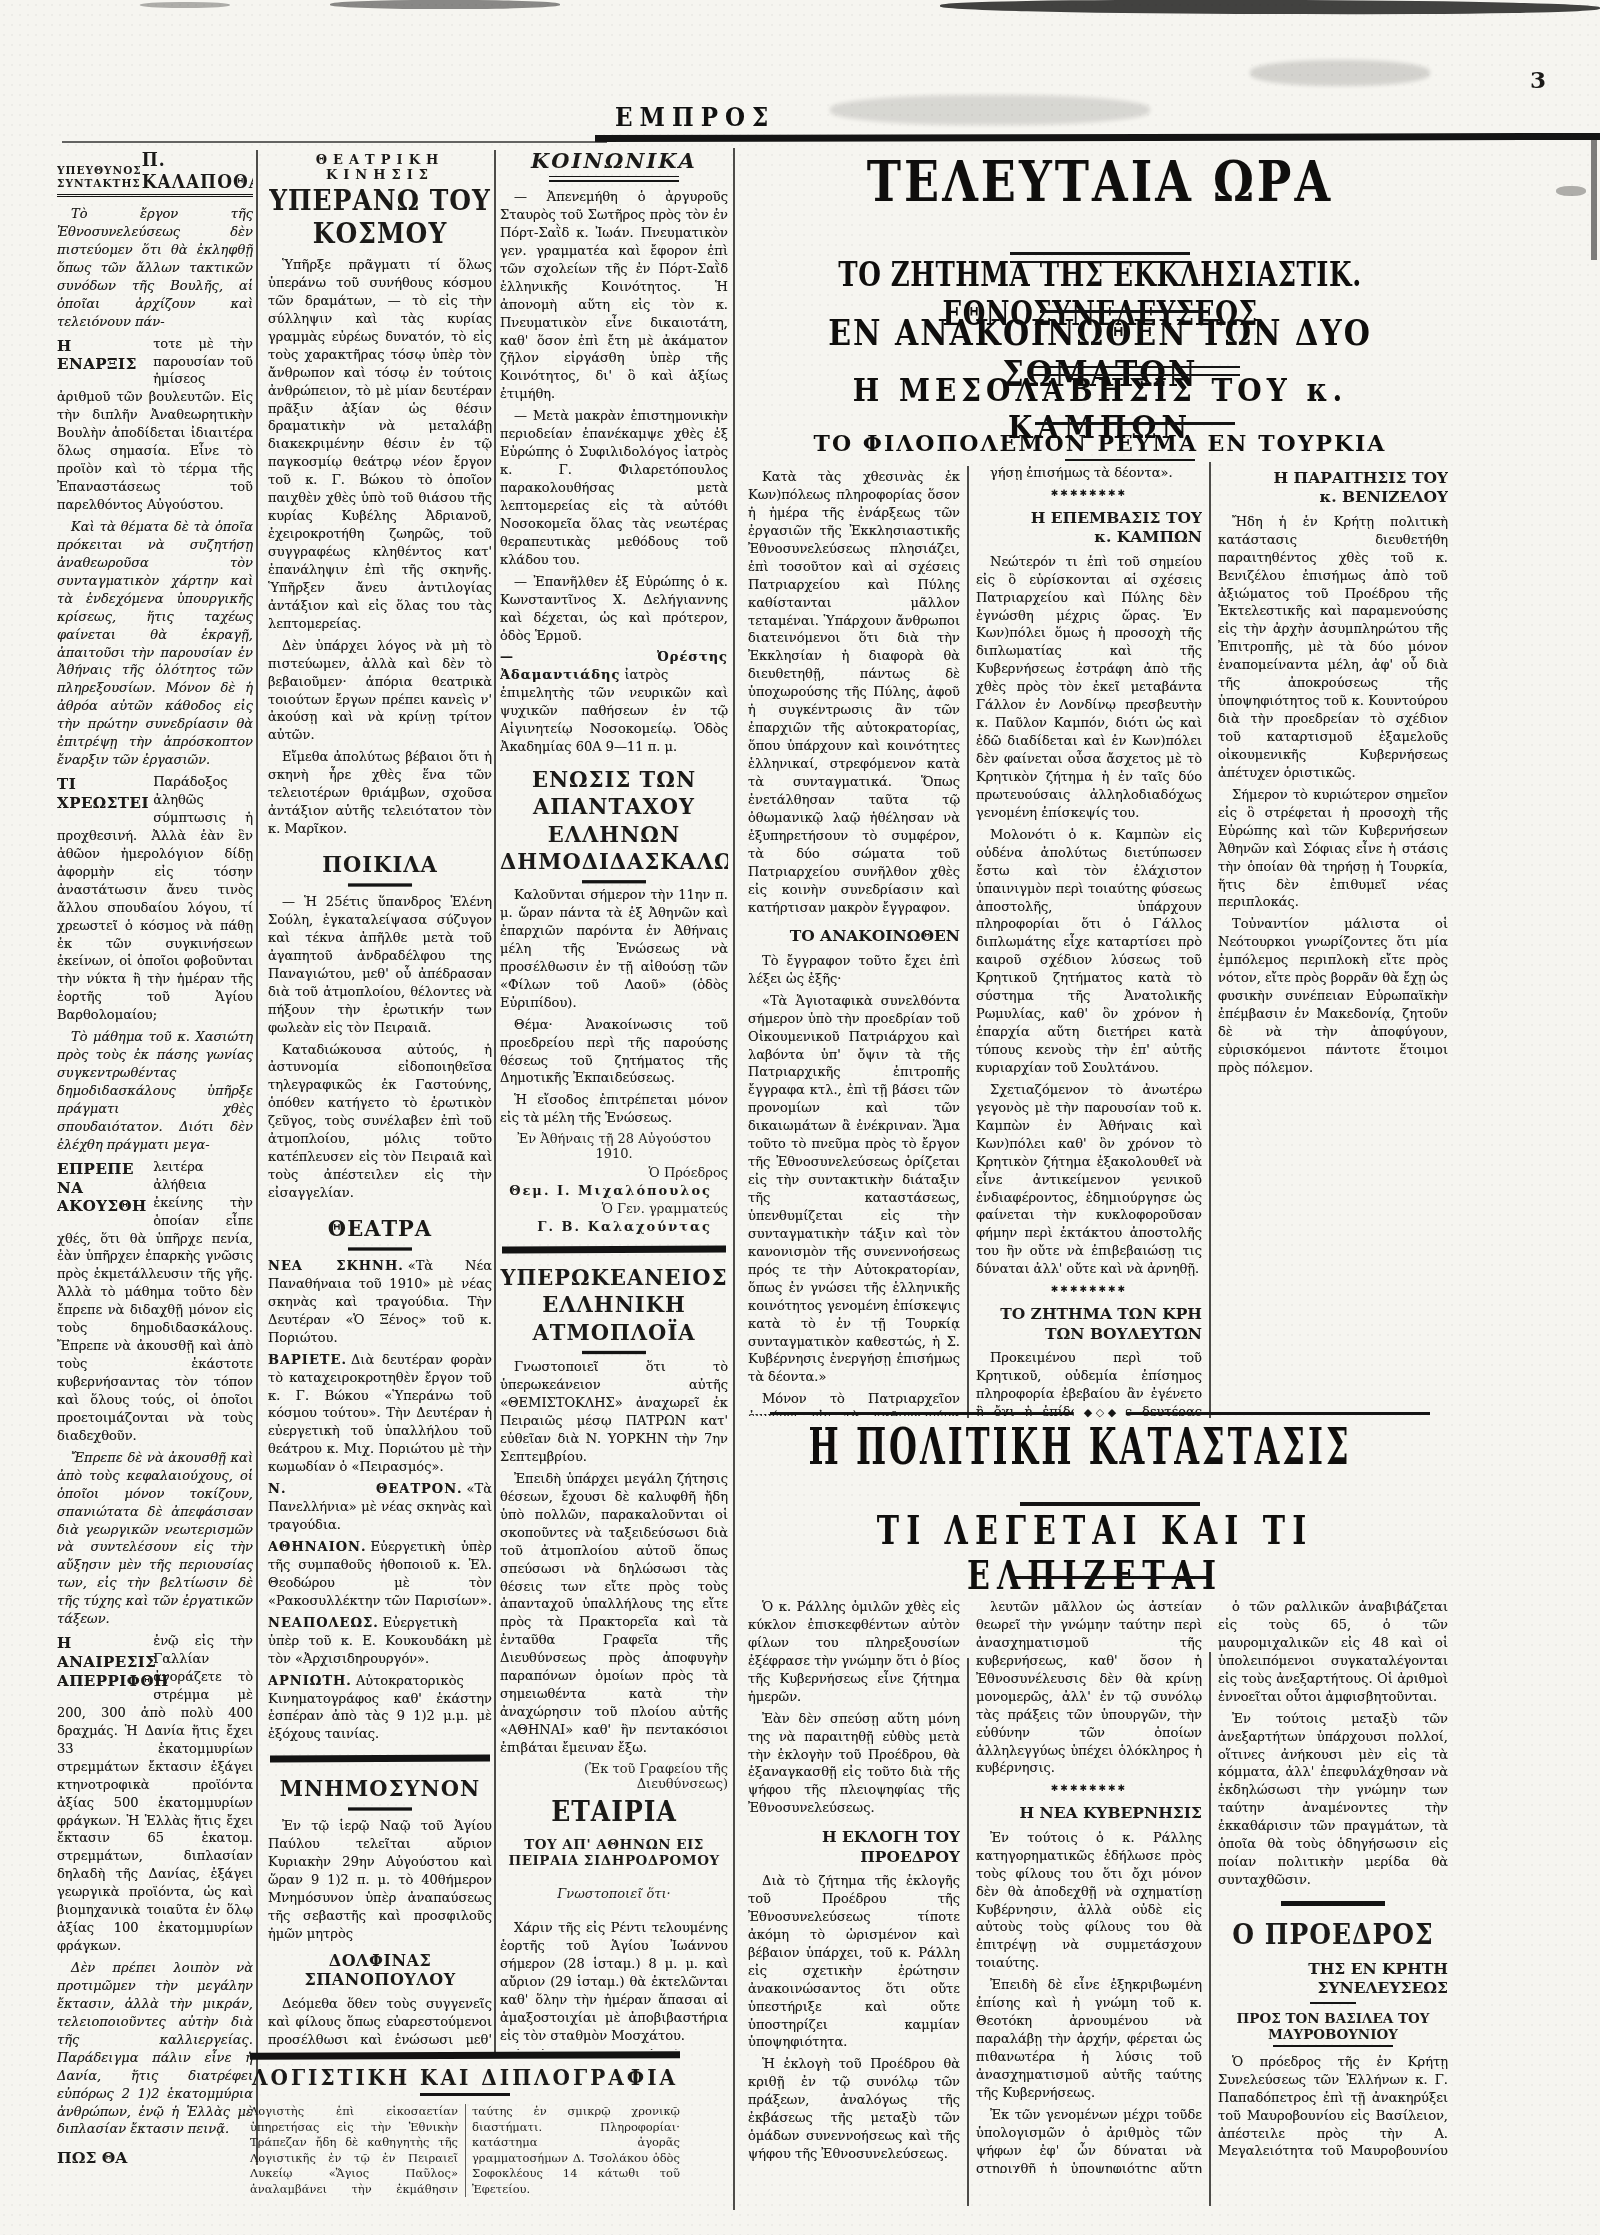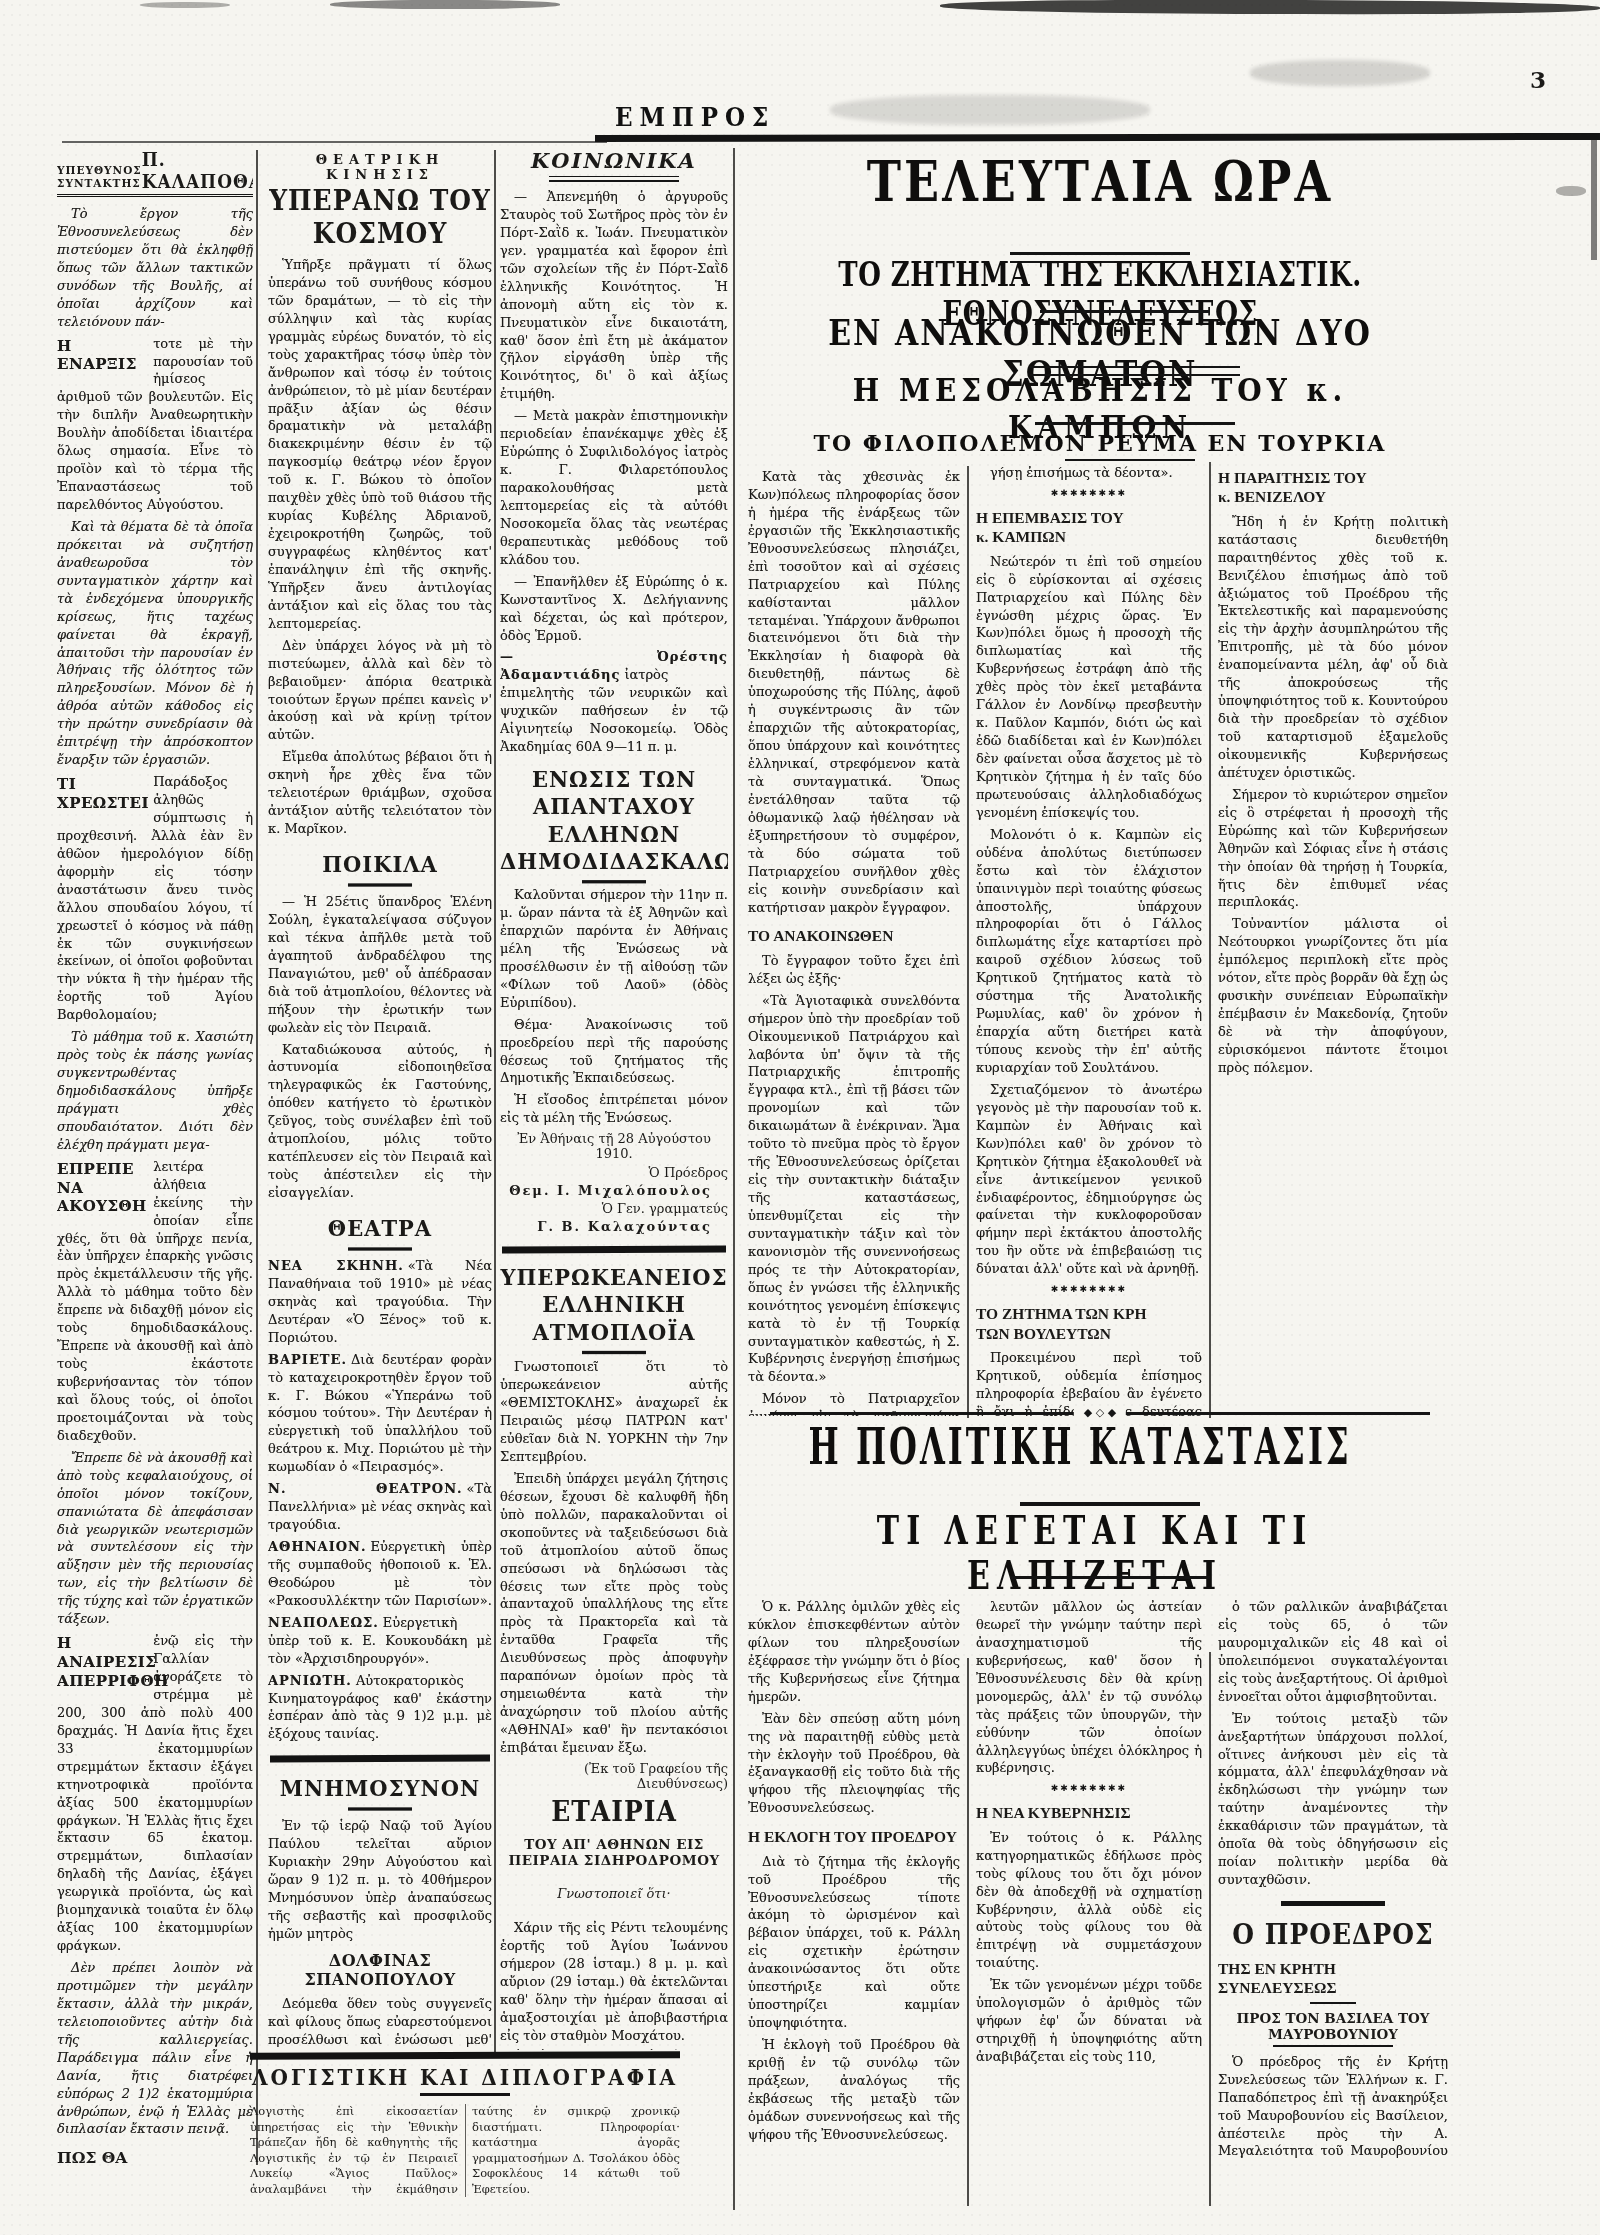--- a/index.html
+++ b/index.html
@@ -23,21 +23,21 @@
   .b-p,.b-pi{font-size:13px;line-height:1.38;text-align:justify;margin:0 0 4px;text-indent:14px;
     text-shadow:0 0 .6px rgba(20,18,16,.45);}
   .b-pi{font-style:italic;}
   .b-h1{font-size:25px;font-weight:bold;text-align:center;letter-spacing:1px;margin:6px 0 10px;
     transform:scaleY(1.15);white-space:pre-line;}
   .b-h2,.b-h2n,.b-hbig{font-size:21px;font-weight:bold;text-align:center;letter-spacing:1px;
     margin:14px 0 8px;white-space:pre-line;transform:scaleY(1.1);}
   .b-h2::after{content:"";display:block;width:64px;border-bottom:3px solid #141414;margin:5px auto 0;}
   .b-hbig{font-size:25px;}
   .b-h2c{font-size:13.5px;font-weight:bold;text-align:center;letter-spacing:.5px;margin:0 0 6px;white-space:pre-line;}
-  .b-h3,.b-h3n{font-size:15.5px;font-weight:bold;text-align:left;margin:10px 0 6px;white-space:pre-line;line-height:1.25;font-family:Liberation Serif, serif;}
+  .b-h3,.b-h3n{font-size:15.5px;font-weight:bold;text-align:right;margin:10px 0 6px;white-space:pre-line;line-height:1.25;}
   .b-h3::after{content:"";display:block;width:46px;border-bottom:2px solid #141414;margin:4px auto 0;}
   .b-h4{font-size:13.5px;font-weight:bold;text-align:center;margin:6px 0 6px;white-space:pre-line;}
   .b-h4::after{content:"";display:block;width:120px;border-bottom:2px solid #141414;margin:3px auto 0;}
   .b-kicker{font-size:13px;font-weight:bold;text-align:center;letter-spacing:6px;margin:2px 0 6px;}
   .b-fancy{font-size:21px;font-weight:bold;font-style:italic;text-align:center;letter-spacing:2px;margin:0 0 6px;}
   .b-fancy::after{content:"";display:block;width:130px;margin:3px auto 0;border-top:1px solid #141414;border-bottom:2px solid #141414;height:3px;}
   .b-name{font-size:16px;font-weight:bold;text-align:center;letter-spacing:.5px;margin:8px 0 6px;}
   .b-center{font-size:13px;text-align:center;margin:4px 0;}
   .b-centerit{font-size:13px;font-style:italic;text-align:center;margin:18px 0;}
   .b-right{font-size:13px;text-align:right;margin:2px 0;}
@@ -225,20 +225,21 @@
       <div class="b-p">Ἐὰν δὲν σπεύσῃ αὕτη μόνη της νὰ παραιτηθῇ εὐθὺς μετὰ τὴν ἐκλογὴν τοῦ Προέδρου, θὰ ἐξαναγκασθῇ εἰς τοῦτο διὰ τῆς ψήφου τῆς πλειοψηφίας τῆς Ἐθνοσυνελεύσεως.</div>
       <div class="b-h3n">Η ΕΚΛΟΓΗ ΤΟΥ ΠΡΟΕΔΡΟΥ</div>
       <div class="b-p">Διὰ τὸ ζήτημα τῆς ἐκλογῆς τοῦ Προέδρου τῆς Ἐθνοσυνελεύσεως τίποτε ἀκόμη τὸ ὡρισμένον καὶ βέβαιον ὑπάρχει, τοῦ κ. Ράλλη εἰς σχετικὴν ἐρώτησιν ἀνακοινώσαντος ὅτι οὔτε ὑπεστήριξε καὶ οὔτε ὑποστηρίζει καμμίαν ὑποψηφιότητα.</div>
       <div class="b-p">Ἡ ἐκλογὴ τοῦ Προέδρου θὰ κριθῇ ἐν τῷ συνόλῳ τῶν πράξεων, ἀναλόγως τῆς ἐκβάσεως τῆς μεταξὺ τῶν ὁμάδων συνεννοήσεως καὶ τῆς ψήφου τῆς Ἐθνοσυνελεύσεως.</div>
     </div>
   <div class="flow" id="polB-flow" style="left:976px;top:1598px;width:226px;height:575px;">
       <div class="b-p">λευτῶν μᾶλλον ὡς ἀστείαν θεωρεῖ τὴν γνώμην ταύτην περὶ ἀνασχηματισμοῦ τῆς κυβερνήσεως, καθ' ὅσον ἡ Ἐθνοσυνέλευσις δὲν θὰ κρίνῃ μονομερῶς, ἀλλ' ἐν τῷ συνόλῳ τὰς πράξεις τῶν ὑπουργῶν, τὴν εὐθύνην τῶν ὁποίων ἀλληλεγγύως ὑπέχει ὁλόκληρος ἡ κυβέρνησις.</div>
       <div class="b-orn"></div>
       <div class="b-h3n">Η ΝΕΑ ΚΥΒΕΡΝΗΣΙΣ</div>
       <div class="b-p">Ἐν τούτοις ὁ κ. Ράλλης κατηγορηματικῶς ἐδήλωσε πρὸς τοὺς φίλους του ὅτι ὄχι μόνον δὲν θὰ ἀποδεχθῇ νὰ σχηματίσῃ Κυβέρνησιν, ἀλλὰ οὐδὲ εἰς αὐτοὺς τοὺς φίλους του θὰ ἐπιτρέψῃ νὰ συμμετάσχουν τοιαύτης.</div>
+      <div class="b-p">Ἐπειδὴ δὲ εἶνε ἐξηκριβωμένη ἐπίσης καὶ ἡ γνώμη τοῦ κ. Θεοτόκη ἀρνουμένου νὰ παραλάβῃ τὴν ἀρχήν, φέρεται ὡς πιθανωτέρα ἡ λύσις τοῦ ἀνασχηματισμοῦ αὐτῆς ταύτης τῆς Κυβερνήσεως.</div>
       <div class="b-p">Ἐκ τῶν γενομένων μέχρι τοῦδε ὑπολογισμῶν ὁ ἀριθμὸς τῶν ψήφων ἐφ' ὧν δύναται νὰ στηριχθῇ ἡ ὑποψηφιότης αὕτη ἀναβιβάζεται εἰς τοὺς 110,</div>
     </div>
   <div class="flow" id="polC-flow" style="left:1218px;top:1598px;width:230px;height:560px;">
       <div class="b-p">ὁ τῶν ραλλικῶν ἀναβιβάζεται εἰς τοὺς 65, ὁ τῶν μαυρομιχαλικῶν εἰς 48 καὶ οἱ ὑπολειπόμενοι συγκαταλέγονται εἰς τοὺς ἀνεξαρτήτους. Οἱ ἀριθμοὶ ἐννοεῖται οὗτοι ἀμφισβητοῦνται.</div>
       <div class="b-p">Ἐν τούτοις μεταξὺ τῶν ἀνεξαρτήτων ὑπάρχουσι πολλοί, οἵτινες ἀνήκουσι μὲν εἰς τὰ κόμματα, ἀλλ' ἐπεφυλάχθησαν νὰ ἐκδηλώσωσι τὴν γνώμην των ταύτην ἀναμένοντες τὴν ἐκκαθάρισιν τῶν πραγμάτων, τὰ ὁποῖα θὰ τοὺς ὁδηγήσωσιν εἰς ποίαν πολιτικὴν μερίδα θὰ συνταχθῶσιν.</div>
       <div class="b-barshort"></div>
       <div class="b-hbig">Ο ΠΡΟΕΔΡΟΣ</div>
       <div class="b-h3">ΤΗΣ ΕΝ ΚΡΗΤΗ ΣΥΝΕΛΕΥΣΕΩΣ</div>
       <div class="b-h4">ΠΡΟΣ ΤΟΝ ΒΑΣΙΛΕΑ ΤΟΥ ΜΑΥΡΟΒΟΥΝΙΟΥ</div>
       <div class="b-p">Ὁ πρόεδρος τῆς ἐν Κρήτῃ Συνελεύσεως τῶν Ἑλλήνων κ. Γ. Παπαδόπετρος ἐπὶ τῇ ἀνακηρύξει τοῦ Μαυροβουνίου εἰς Βασίλειον, ἀπέστειλε πρὸς τὴν Α. Μεγαλειότητα τοῦ Μαυροβουνίου Νικόλαον τὸ ἑπόμενον συγχαρητήριον τηλεγράφημα·</div>

